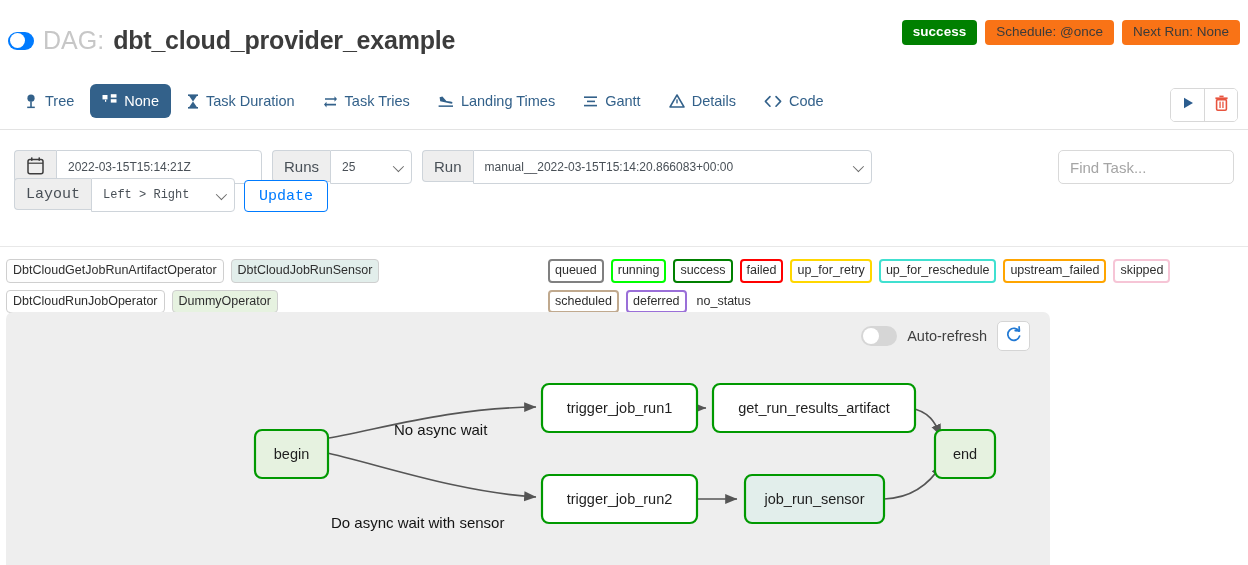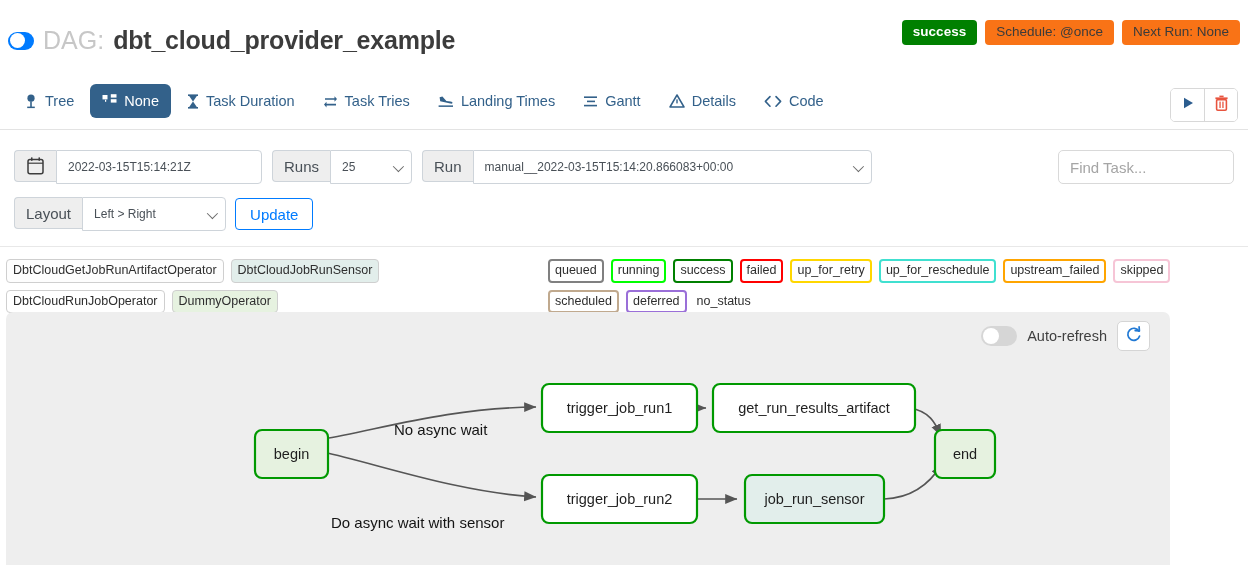--- a/index.html
+++ b/index.html
@@ -65,21 +65,21 @@
     width: 33px; height: 32px; display: flex; align-items: center; justify-content: center;
     cursor: pointer; background: #ffffff;
   }
   .dag-actions .act + .act { border-left: 1px solid #d8d8d8; }
 
   
   .filterbar {
     position: absolute; left: 14px; top: 150px; width: 1220px; height: 78px;
   }
   .row1 { position: absolute; left: 0; top: 0; display: flex; align-items: center; }
-  .row2 { position: absolute; left: 0; top: 47px; display: flex; align-items: center; }
+  .row2 { position: absolute; left: 0; top: 28px; display: flex; align-items: flex-end; font-family: Liberation Mono, monospace; }
 
   .igroup { display: flex; align-items: stretch; }
   .iaddon {
     display: flex; align-items: center; justify-content: center;
     background: #eeeeee; border: 1px solid #ced4da; color: #495057;
     font-size: 15px; padding: 0 11px; height: 32px; white-space: nowrap;
   }
   .iaddon.left { border-radius: 4px 0 0 4px; border-right: none; }
   .ictl {
     height: 32px; display: flex; align-items: center;
@@ -118,21 +118,21 @@
     font-size: 12.5px; line-height: 1;
     padding: 4px 6px 5px; border-radius: 4px;
     border: 1px solid #cfcfcf; background: #ffffff; color: #2e2e2e;
     white-space: nowrap;
   }
   .chip.state { border-width: 2px; padding: 3px 5px 4px; }
   .chip.plain { border-color: transparent; background: transparent; padding-left: 2px; }
 
   
   .graph-panel {
-    position: absolute; left: 6px; top: 312px; width: 1164px; height: 253px;
+    position: absolute; left: 6px; top: 312px; width: 1044px; height: 253px;
     background: #eeeeee; border-radius: 7px 7px 0 0; overflow: hidden;
   }
   .refresh-bar {
     position: absolute; right: 20px; top: 9px; display: flex; align-items: center; gap: 10px;
   }
   .switch {
     width: 36px; height: 20px; border-radius: 10px; background: #d6d6d6;
     position: relative; cursor: pointer; flex: none;
   }
   .switch::after {

